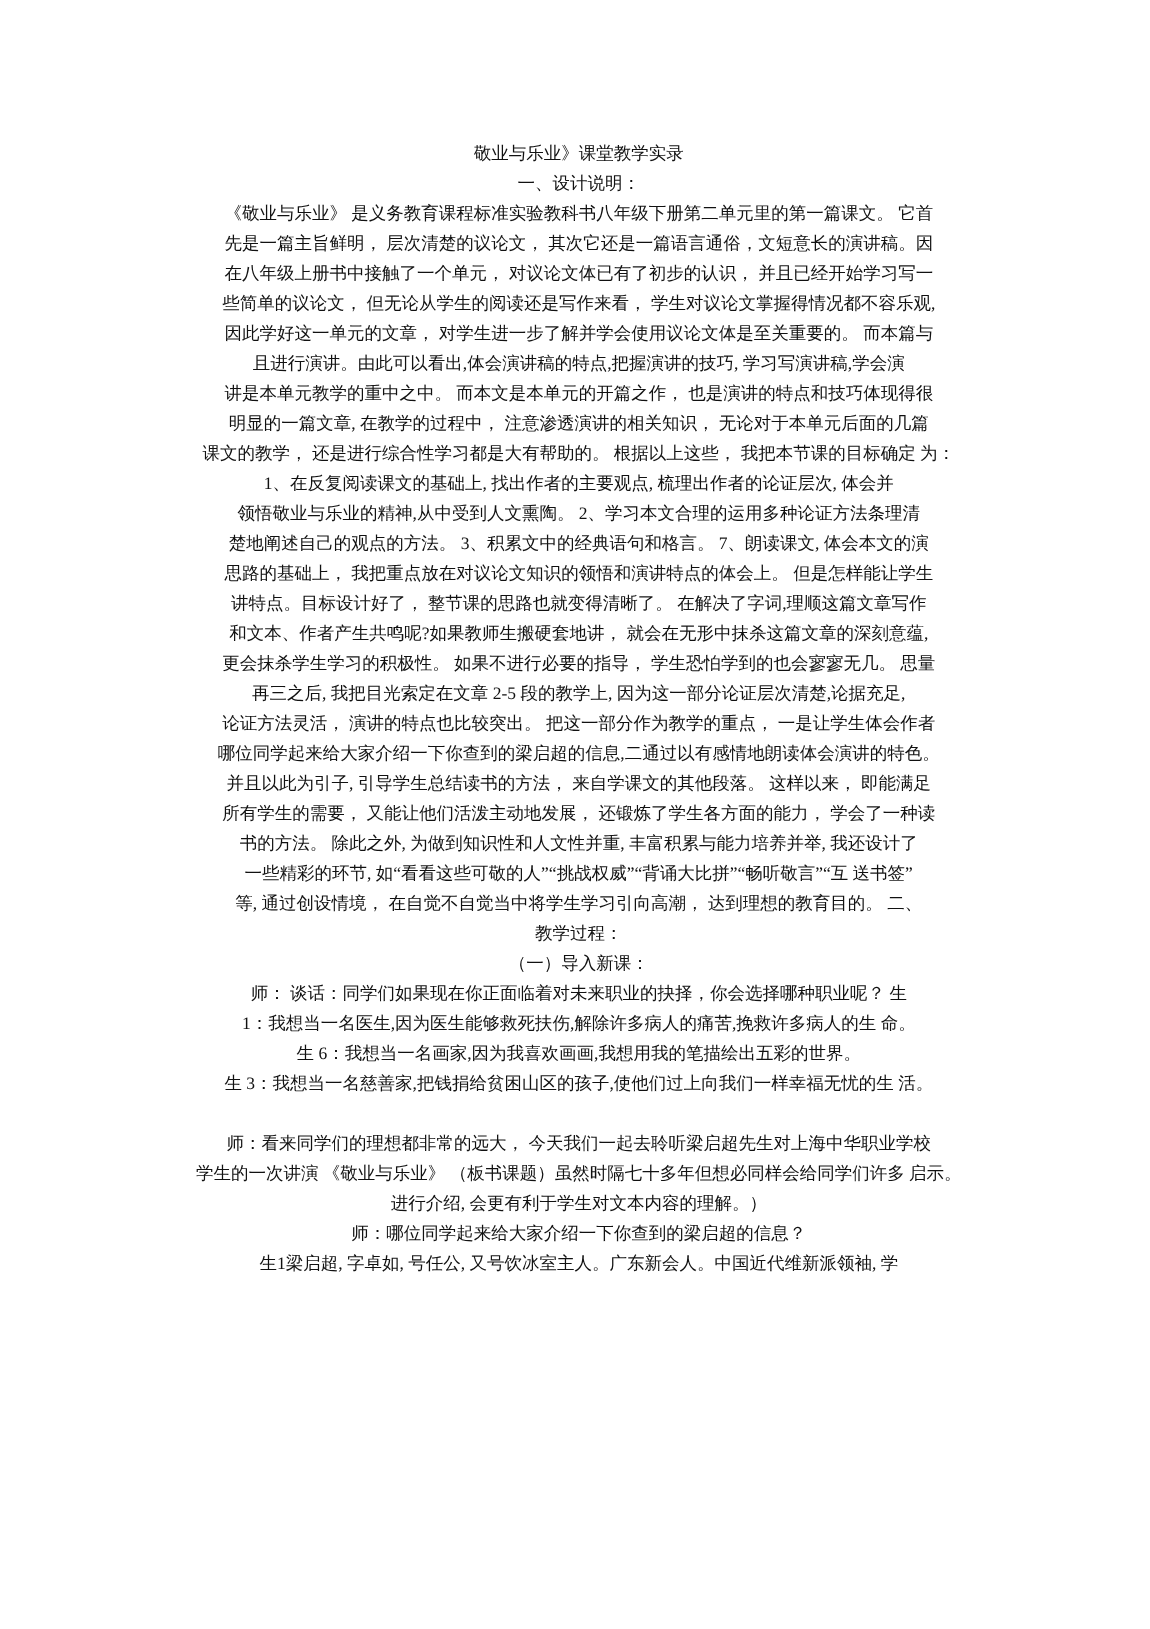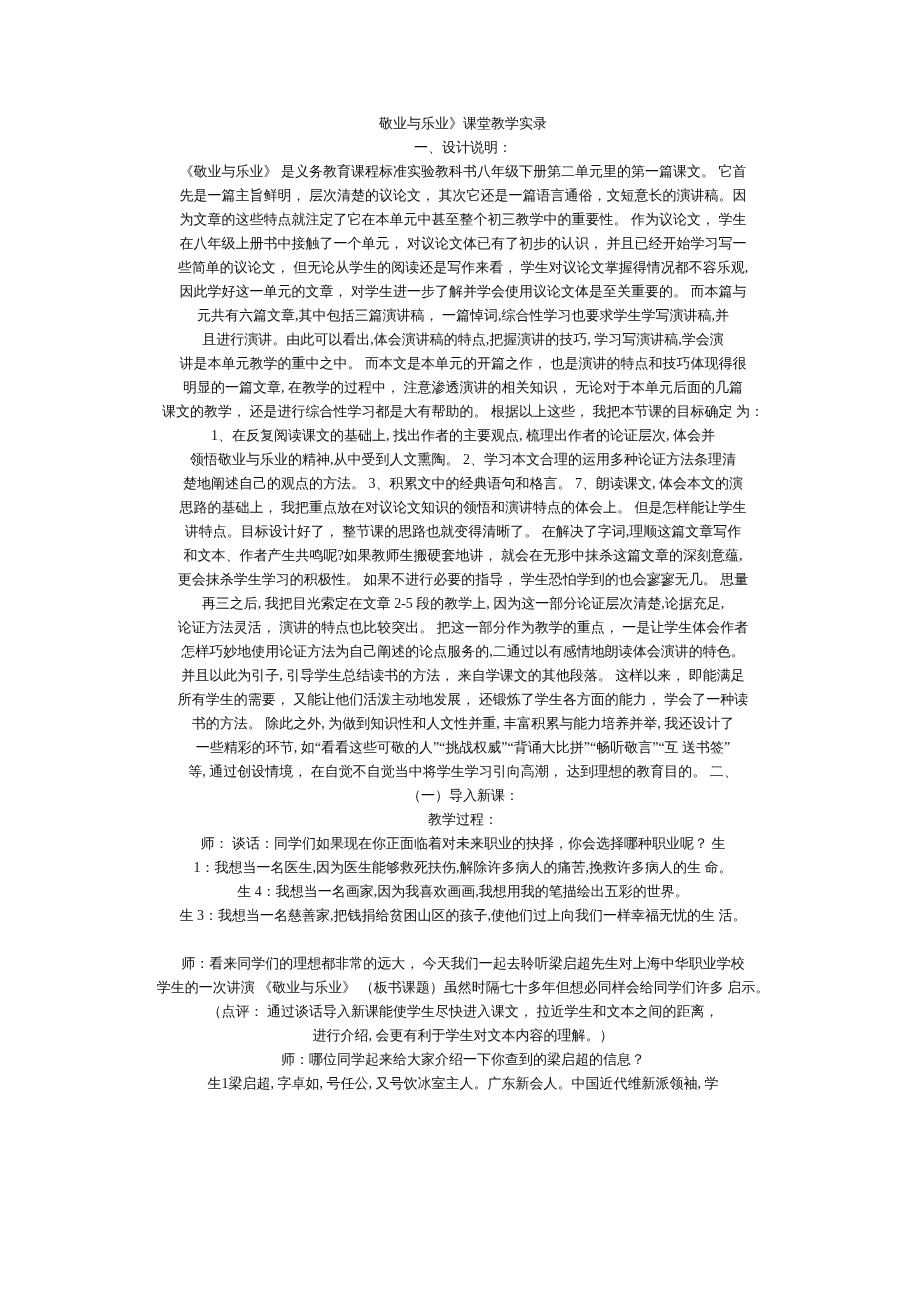--- a/index.html
+++ b/index.html
@@ -43,52 +43,49 @@
 <body>
 
 <div class="page">
   <div class="content">
     <div class="title">敬业与乐业》课堂教学实录</div>
     <div>
 
     <div class="line">一、设计说明：</div>
         <div class="line">《敬业与乐业》 是义务教育课程标准实验教科书八年级下册第二单元里的第一篇课文。 它首</div>
         <div class="line">先是一篇主旨鲜明， 层次清楚的议论文， 其次它还是一篇语言通俗，文短意长的演讲稿。因</div>
-        <div class="line">为文章的这些特点就注定了它在本单元中甚至整个初三教学中的重要性。 作为议论文， 学生</div>
         <div class="line">在八年级上册书中接触了一个单元， 对议论文体已有了初步的认识， 并且已经开始学习写一</div>
         <div class="line">些简单的议论文， 但无论从学生的阅读还是写作来看， 学生对议论文掌握得情况都不容乐观,</div>
         <div class="line">因此学好这一单元的文章， 对学生进一步了解并学会使用议论文体是至关重要的。 而本篇与</div>
-        <div class="line">元共有六篇文章,其中包括三篇演讲稿， 一篇悼词,综合性学习也要求学生学写演讲稿,并</div>
         <div class="line">且进行演讲。由此可以看出,体会演讲稿的特点,把握演讲的技巧, 学习写演讲稿,学会演</div>
         <div class="line">讲是本单元教学的重中之中。 而本文是本单元的开篇之作， 也是演讲的特点和技巧体现得很</div>
         <div class="line">明显的一篇文章, 在教学的过程中， 注意渗透演讲的相关知识， 无论对于本单元后面的几篇</div>
         <div class="line">课文的教学， 还是进行综合性学习都是大有帮助的。 根据以上这些， 我把本节课的目标确定 为：</div>
         <div class="line">1、在反复阅读课文的基础上, 找出作者的主要观点, 梳理出作者的论证层次, 体会并</div>
         <div class="line">领悟敬业与乐业的精神,从中受到人文熏陶。 2、学习本文合理的运用多种论证方法条理清</div>
         <div class="line">楚地阐述自己的观点的方法。 3、积累文中的经典语句和格言。 7、朗读课文, 体会本文的演</div>
         <div class="line">思路的基础上， 我把重点放在对议论文知识的领悟和演讲特点的体会上。 但是怎样能让学生</div>
         <div class="line">讲特点。目标设计好了， 整节课的思路也就变得清晰了。 在解决了字词,理顺这篇文章写作</div>
         <div class="line">和文本、作者产生共鸣呢?如果教师生搬硬套地讲， 就会在无形中抹杀这篇文章的深刻意蕴,</div>
         <div class="line">更会抹杀学生学习的积极性。 如果不进行必要的指导， 学生恐怕学到的也会寥寥无几。 思量</div>
         <div class="line">再三之后, 我把目光索定在文章 2-5 段的教学上, 因为这一部分论证层次清楚,论据充足,</div>
         <div class="line">论证方法灵活， 演讲的特点也比较突出。 把这一部分作为教学的重点， 一是让学生体会作者</div>
-        <div class="line">怎样巧妙地使用论证方法为自己阐述的论点服务的,二通过以有感情地朗读体会演讲的特色。</div>
+        <div class="line">哪位同学起来给大家介绍一下你查到的梁启超的信息,二通过以有感情地朗读体会演讲的特色。</div>
         <div class="line">并且以此为引子, 引导学生总结读书的方法， 来自学课文的其他段落。 这样以来， 即能满足</div>
         <div class="line">所有学生的需要， 又能让他们活泼主动地发展， 还锻炼了学生各方面的能力， 学会了一种读</div>
         <div class="line">书的方法。 除此之外, 为做到知识性和人文性并重, 丰富积累与能力培养并举, 我还设计了</div>
         <div class="line">一些精彩的环节, 如“看看这些可敬的人”“挑战权威”“背诵大比拼”“畅听敬言”“互 送书签”</div>
         <div class="line">等, 通过创设情境， 在自觉不自觉当中将学生学习引向高潮， 达到理想的教育目的。 二、</div>
+        <div class="line">教学过程：</div>
         <div class="line">（一）导入新课：</div>
-        <div class="line">教学过程：</div>
         <div class="line">师： 谈话：同学们如果现在你正面临着对未来职业的抉择，你会选择哪种职业呢？ 生</div>
         <div class="line">1：我想当一名医生,因为医生能够救死扶伤,解除许多病人的痛苦,挽救许多病人的生 命。</div>
-        <div class="line">生 4：我想当一名画家,因为我喜欢画画,我想用我的笔描绘出五彩的世界。</div>
+        <div class="line">生 6：我想当一名画家,因为我喜欢画画,我想用我的笔描绘出五彩的世界。</div>
         <div class="line">生 3：我想当一名慈善家,把钱捐给贫困山区的孩子,使他们过上向我们一样幸福无忧的生 活。</div>
         <div class="line"></div>
         <div class="line">师：看来同学们的理想都非常的远大， 今天我们一起去聆听梁启超先生对上海中华职业学校</div>
         <div class="line">学生的一次讲演 《敬业与乐业》 （板书课题）虽然时隔七十多年但想必同样会给同学们许多 启示。</div>
-        <div class="line">（点评： 通过谈话导入新课能使学生尽快进入课文， 拉近学生和文本之间的距离，</div>
         <div class="line">进行介绍, 会更有利于学生对文本内容的理解。）</div>
         <div class="line">师：哪位同学起来给大家介绍一下你查到的梁启超的信息？</div>
         <div class="line">生1梁启超, 字卓如, 号任公, 又号饮冰室主人。广东新会人。中国近代维新派领袖, 学</div>
       </div>
   </div>
 </div>
 
 </body></html>

